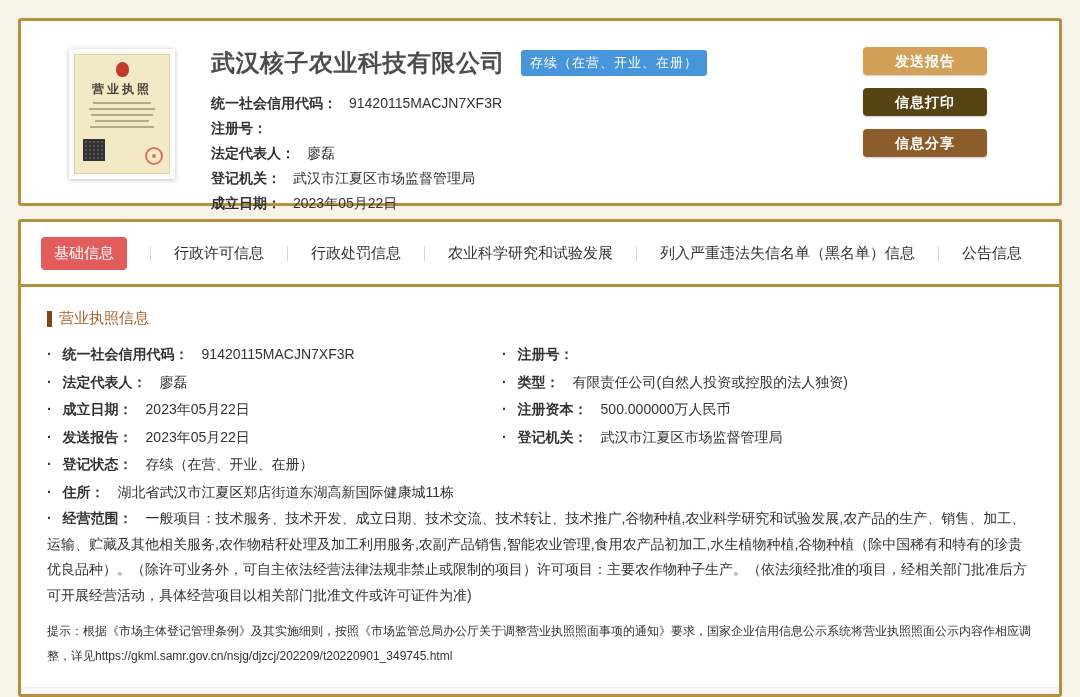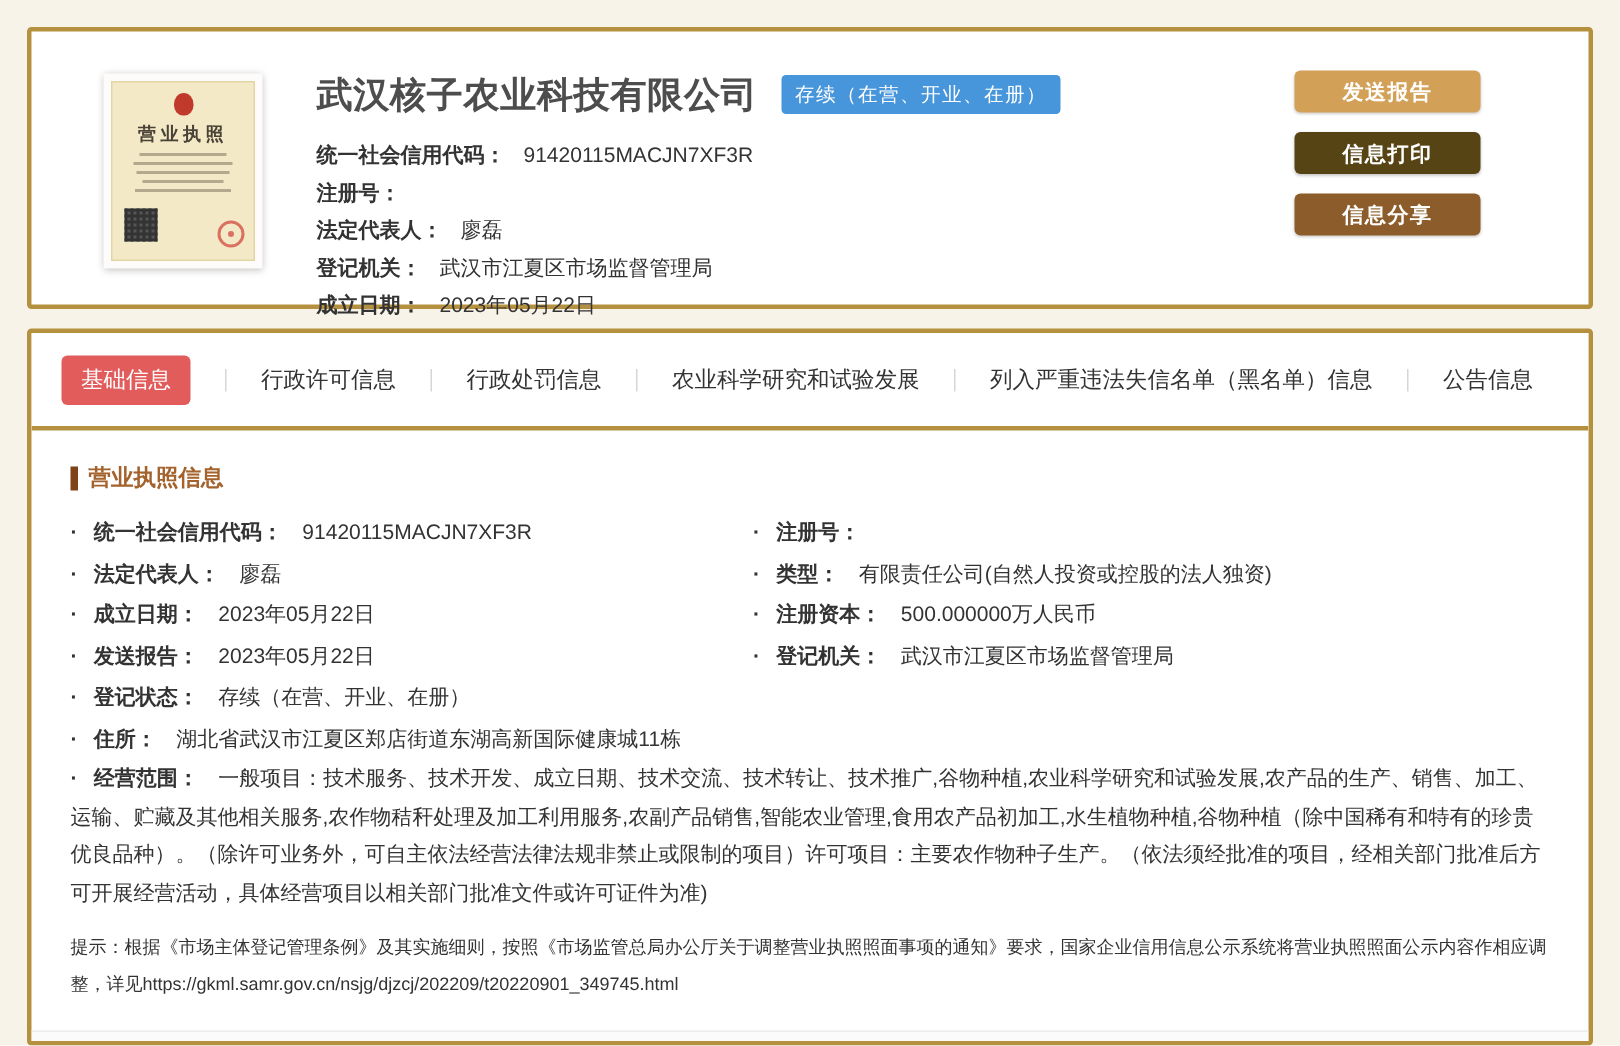--- a/index.html
+++ b/index.html
@@ -64,21 +64,21 @@
   .tabbar {
     display:flex; align-items:center; height:65px; padding:0 20px;
     border-bottom:3px solid #b5913f; background:#fff;
   }
   .tab { font-size:15px; color:#333; cursor:pointer; white-space:nowrap; }
   .tab.active {
     background:#e25c5c; color:#fff; padding:7px 13px; border-radius:4px;
   }
   .tab-sep { width:1px; height:15px; background:#d6d6d6; margin:0 23px; flex:none; }
   .content { padding:22px 26px 0; }
-  .section-title { display:flex; align-items:center; font-size:15px; font-weight:bold; color:#a4622c; }
+  .section-title { display:flex; align-items:center; font-size:15px; font-weight:normal; color:#a4622c; }
   .section-marker { width:5px; height:16px; background:#7e4418; margin-right:7px; }
   .detail-grid { display:grid; grid-template-columns:455px 1fr; margin-top:13px; }
   .detail-row { font-size:14px; line-height:27.5px; color:#333; }
   .detail-row::before { content:"·"; font-weight:bold; margin-right:7px; color:#333; }
   .detail-row b { font-weight:bold; }
   .detail-row .val { margin-left:13px; font-weight:normal; }
   .full-rows .detail-row { line-height:25.5px; margin-top:1px; }
   .notice { font-size:12px; line-height:25px; color:#333; margin-top:11px; }
   .sub-section {
     margin:18px -26px 0; border-top:1px solid #ececec; background:#fafbfa;

